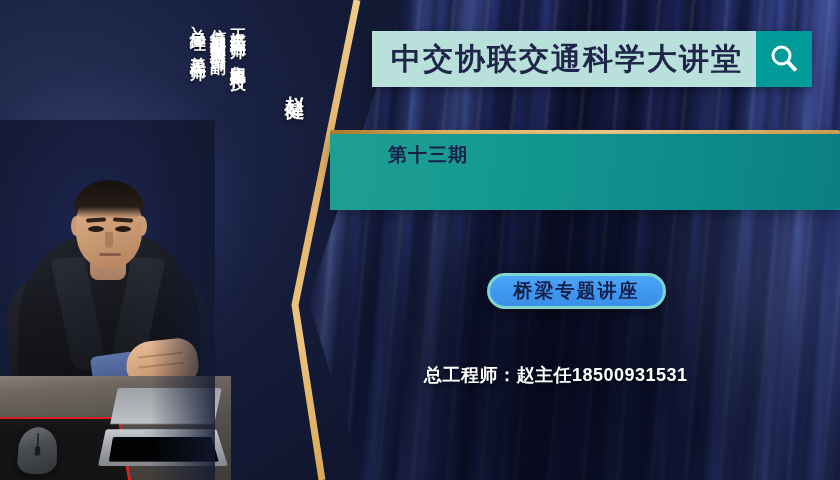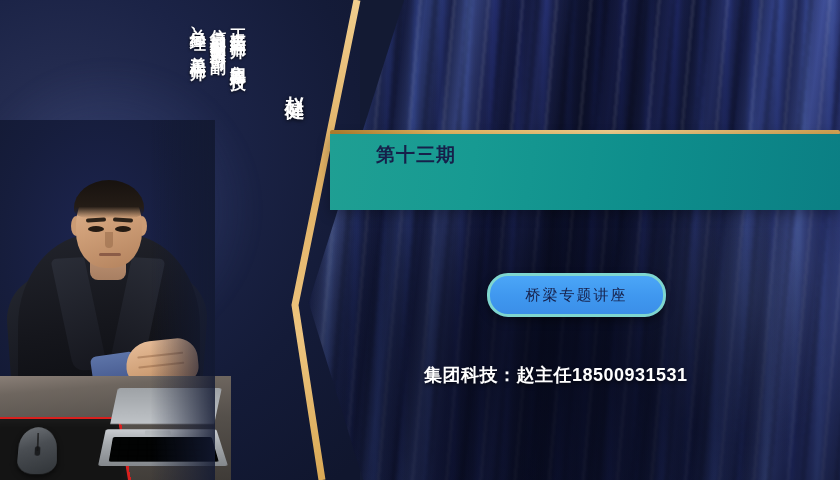--- a/index.html
+++ b/index.html
@@ -304,47 +304,47 @@
     background: linear-gradient(97deg, #1f9f93 0%, #179a92 28%, #0e8e8c 62%, #0b7f84 100%);
     box-shadow: 0 4px 12px rgba(0,0,0,0.30);
     color: #141c3f;
     padding: 6px 14px 0 38px;
     box-sizing: border-box;
   }
   .banner-line1 {
     font-size: 19px;
     font-weight: 700;
     letter-spacing: 1px;
-    margin: 2px 0 0 8px;
+    margin: 2px 0 0 20px;
     color: #16204a;
   }
   .banner-line2 {
     font-size: 24px;
     font-weight: 700;
     letter-spacing: 0px;
     margin: 3px 0 0 -24px;
     color: #131c45;
     white-space: nowrap;
   }
 
   
   .pill {
     position: absolute;
     left: 487px; top: 273px;
-    width: 179px; height: 44px;
+    width: 179px; height: 36px;
     border-radius: 21px;
     background: linear-gradient(180deg, #4ba6f7 0%, #3f97ef 55%, #3b8fe8 100%);
     border: 3px solid #7fd6cf;
     box-sizing: border-box;
     display: flex;
     align-items: center;
     justify-content: center;
     color: #16204a;
-    font-size: 15px;
-    font-weight: 400;
+    font-size: 19px;
+    font-weight: 700;
     letter-spacing: 2px;
     box-shadow: 0 4px 10px rgba(0,0,0,0.38);
   }
 
   
   .info {
     position: absolute;
     left: 424px; top: 363px;
     color: #ffffff;
     font-size: 18px;
@@ -451,30 +451,39 @@
       <linearGradient id="goldgrad" x1="0" y1="0" x2="0" y2="1">
         <stop offset="0%" stop-color="#f0cd8e"></stop>
         <stop offset="35%" stop-color="#e0b063"></stop>
         <stop offset="70%" stop-color="#edc47f"></stop>
         <stop offset="100%" stop-color="#d9a855"></stop>
       </linearGradient>
     </defs>
     <polyline points="357,0 295,305 322,480" fill="none" stroke="url(#goldgrad)" stroke-width="7" stroke-linejoin="miter" stroke-linecap="butt"></polyline>
   </svg>
 
+  <div class="title-bar">
+    <div class="title-text">中交协联交通科学大讲堂</div>
+    <div class="search-box">
+      <svg width="34" height="34" viewBox="0 0 34 34">
+        <circle cx="14.5" cy="13.5" r="8.5" fill="none" stroke="#ffffff" stroke-width="3"></circle>
+        <line x1="20.8" y1="19.8" x2="29" y2="28.5" stroke="#ffffff" stroke-width="4" stroke-linecap="butt"></line>
+      </svg>
+    </div>
+  </div>
 
   <div class="banner-accent"></div>
   <div class="banner">
     <div class="banner-line1">第十三期</div>
   </div>
 
   <div class="pill">桥梁专题讲座</div>
 
   <div class="info">
-    <div class="info-line">集团科技：赵主任18500931531</div>
+    <div class="info-line">总工程师：赵主任18500931531</div>
   </div>
 
   <div class="vtext-group">
     <div class="vtext">正高级工程师、集团科技</div>
     <div class="vtext">信息部副部长兼四公司副</div>
     <div class="vtext">总经理、总工程师</div>
   </div>
   <div class="vname">赵健</div>
 
 </div>

